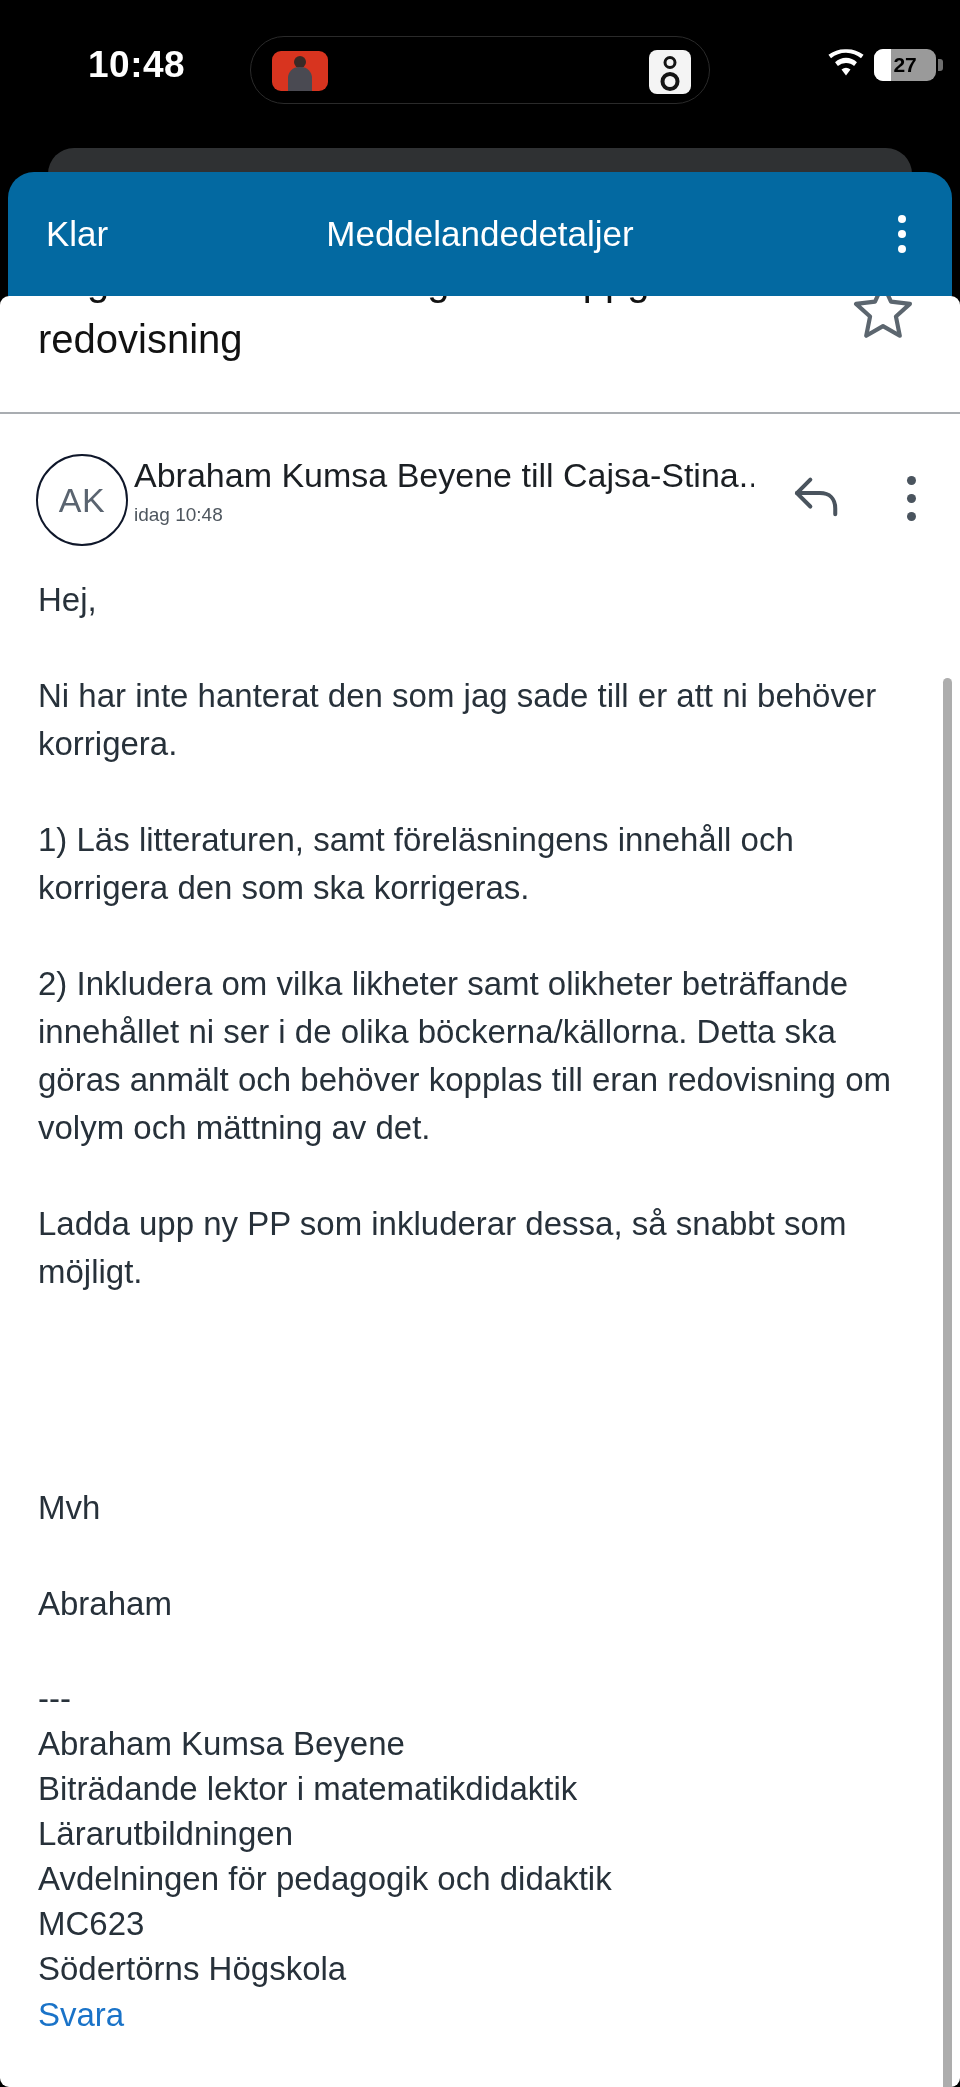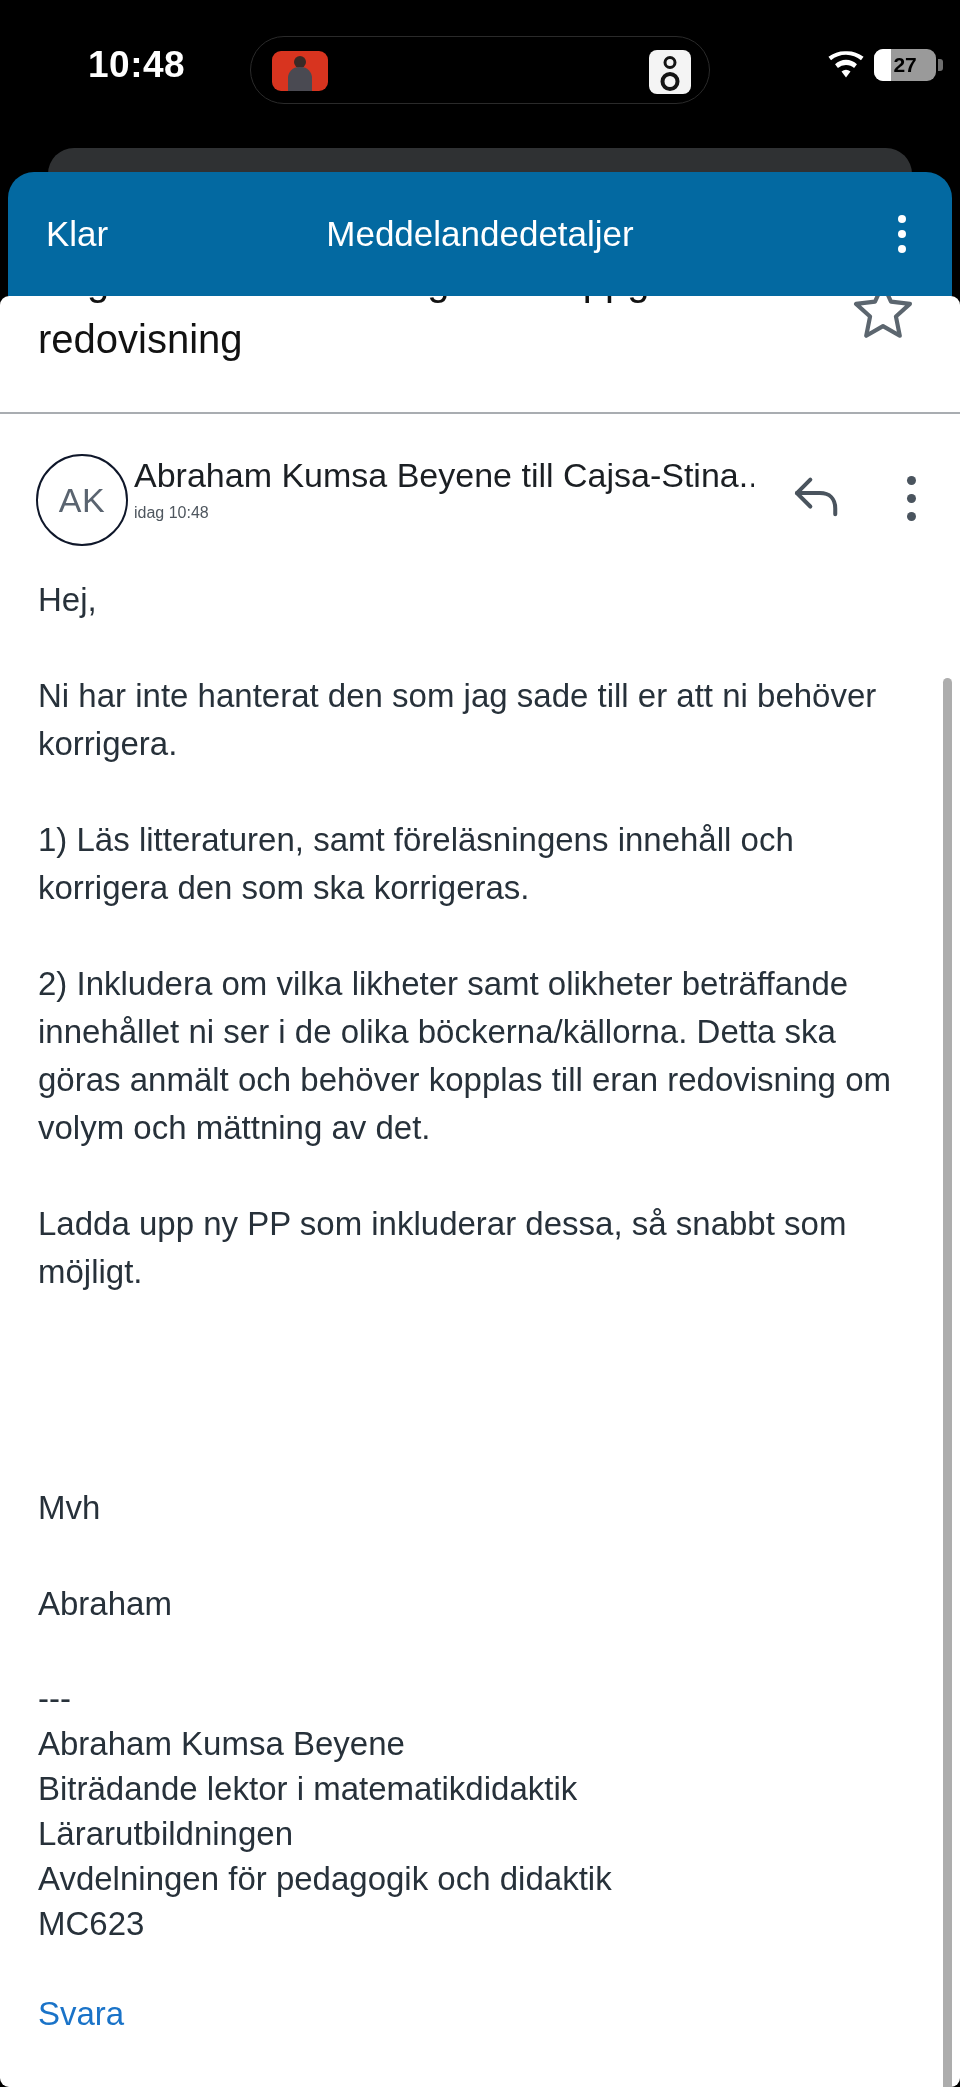--- a/index.html
+++ b/index.html
@@ -46,21 +46,21 @@
     position:absolute; left:50%; top:6px; transform:translateX(-50%);
     width:13px; height:13px; border-radius:50%;
     border:3.5px solid #141414; background:#f4f4f4;
   }
   .island-speaker .sp-big {
     position:absolute; left:50%; top:22px; transform:translateX(-50%);
     width:19px; height:19px; border-radius:50%;
     border:4.5px solid #141414; background:#f4f4f4;
   }
   .sb-right { position:absolute; right:24px; top:50%; transform:translateY(-50%);
-    display:flex; align-items:flex-end; gap:8px; }
+    display:flex; align-items:flex-start; gap:8px; }
   .wifi-icon { width:40px; height:30px; }
   .battery {
     position:relative; width:62px; height:32px; border-radius:9px;
     background:#9a9a9a; display:flex; align-items:center; justify-content:center;
     overflow:visible;
   }
   .battery .fill {
     position:absolute; left:0; top:0; bottom:0; width:27%;
     background:#fff; border-radius:9px 0 0 9px;
   }
@@ -116,39 +116,39 @@
   .sender-row { position:absolute; left:0; top:150px; width:960px; height:118px; }
   .avatar {
     position:absolute; left:36px; top:8px; width:92px; height:92px; border-radius:50%;
     border:2px solid #0f172a; display:flex; align-items:center; justify-content:center;
     color:#5a6470; font-size:34px; letter-spacing:.5px;
   }
   .sender-name {
     position:absolute; left:134px; top:10px; width:620px;
     font-size:34px; color:#1b1f23; white-space:nowrap; overflow:hidden;
   }
-  .sender-date { position:absolute; left:134px; top:58px; font-size:16px; color:#4e565e; }
+  .sender-date { position:absolute; left:134px; top:58px; font-size:19px; color:#4e565e; }
   .reply-icon { position:absolute; left:790px; top:26px; width:56px; height:46px; }
   .msg-kebab {
     position:absolute; right:44px; top:30px;
     display:flex; flex-direction:column; gap:9px; align-items:center;
   }
   .msg-kebab i { width:9px; height:9px; border-radius:50%; background:#4a545e; display:block; }
 
   
   .body-text {
     position:absolute; left:38px; top:280px; width:884px;
     color:#27313a; font-size:33px; line-height:48px;
   }
   .body-text p { margin:0 0 48px 0; }
   .sig-block { margin-top:0; }
   .sig-block div { line-height:45px; }
   .spacer-big { height:140px; }
   .reply-link {
-    display:inline-block; color:#1a73c8; font-size:33px; margin-top:44px;
+    display:inline-block; color:#1a73c8; font-size:33px; 
     text-decoration:none;
   }
 
   
   .scrollbar-track {
     position:absolute; right:4px; top:296px; width:10px; height:1791px;
   }
   .scrollbar-thumb {
     position:absolute; right:4px; top:382px; width:9px; height:1620px;
     border-radius:5px; background:#adadad;
@@ -238,20 +238,21 @@
       <p>Mvh</p>
       <p>Abraham</p>
 
       <div class="sig-block">
         <div>---</div>
         <div>Abraham Kumsa Beyene</div>
         <div>Biträdande lektor i matematikdidaktik</div>
         <div>Lärarutbildningen</div>
         <div>Avdelningen för pedagogik och didaktik</div>
         <div>MC623</div>
+        <div>Södertörns Högskola</div>
       </div>
 
       <a class="reply-link" href="#">Svara</a>
     </div>
   </div>
 
   <div class="scrollbar-track">
     <div class="scrollbar-thumb"></div>
   </div>
 

